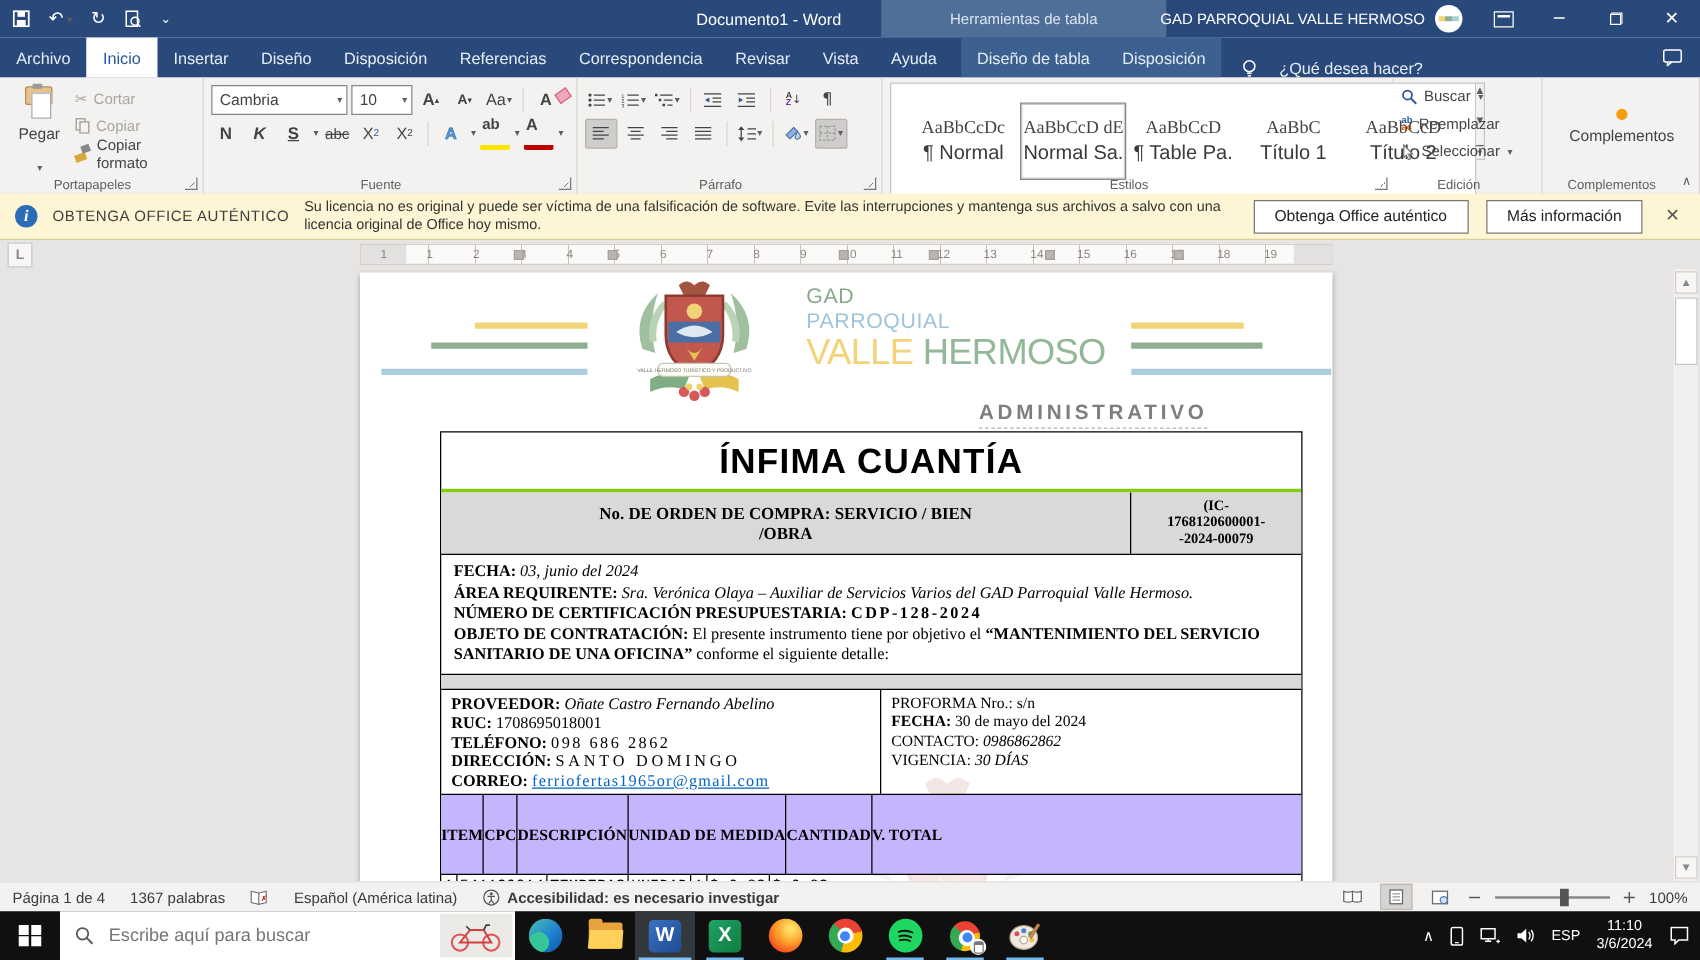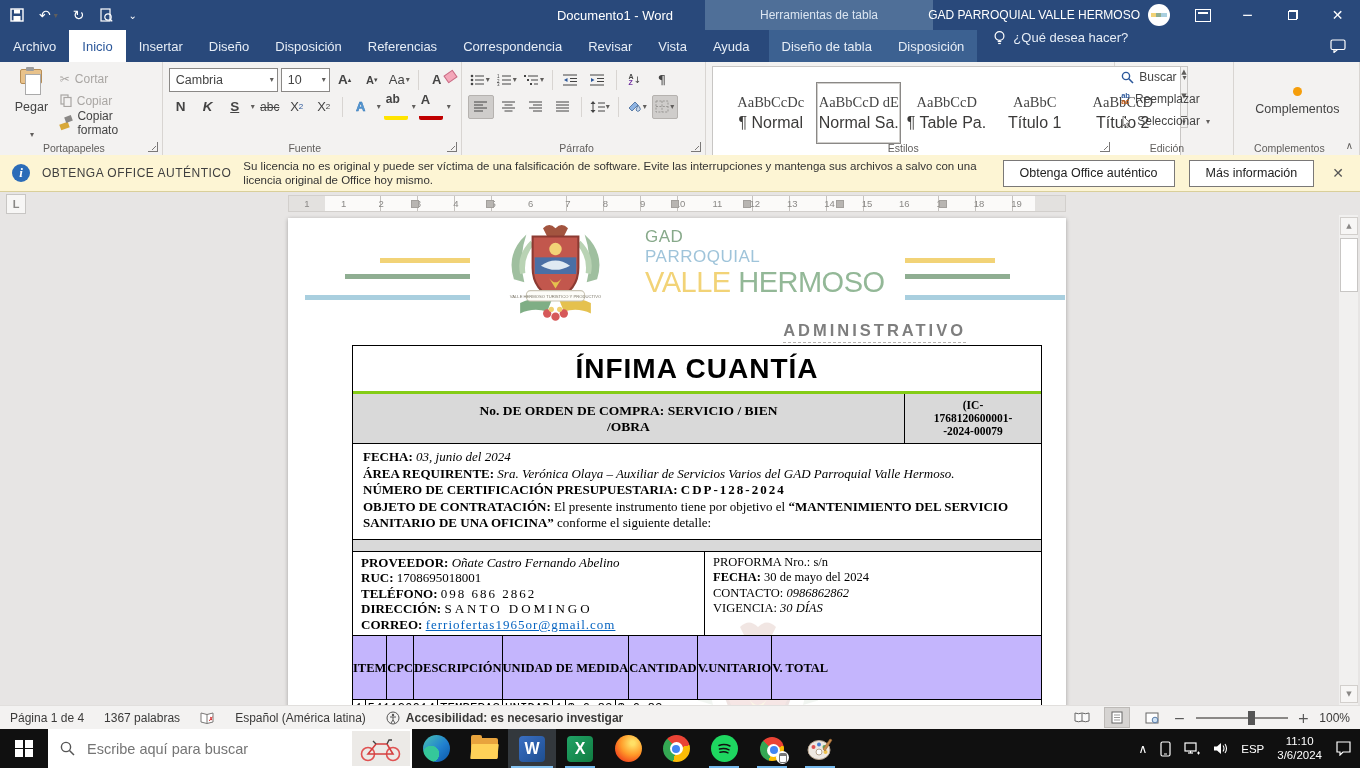--- a/index.html
+++ b/index.html
@@ -25,21 +25,21 @@
   .restore-ic span:nth-child(1){right:0;top:0;}
   .restore-ic span:nth-child(2){left:0;bottom:0;background:#29497b;}
   .ribbonopts-ic{width:14px;height:11px;border:1px solid #fff;position:relative;}
   .ribbonopts-ic::after{content:"";position:absolute;left:2px;top:2px;right:2px;height:2px;background:#fff;}
 
   
   .tabsrow{position:absolute;top:30px;left:0;right:0;height:32px;background:#29497b;display:flex;align-items:stretch;color:#e6edf6;font-size:13px;}
   .tab{padding:0 13px;display:flex;align-items:center;cursor:default;white-space:nowrap;}
   .tab.active{background:#fff;color:#2b579a;}
   .ctx-band-bot{display:flex;background:#3c6191;margin-left:6px;}
-  .tellme{display:flex;align-items:flex-start;gap:7px;margin-left:16px;}
+  .tellme{display:flex;align-items:flex-end;gap:17px;margin-left:16px;}
   .comment-top{margin-left:auto;display:flex;align-items:center;padding-right:14px;}
 
   
   .ribbon{position:absolute;top:62px;left:0;right:0;height:93px;background:#f3f2f1;border-bottom:1px solid #c9c6c3;display:flex;color:#444;}
   .rgroup{position:relative;border-right:1px solid #d8d5d2;padding:4px 4px 16px 6px;}
   .rgroup-label{position:absolute;bottom:1px;left:0;right:14px;text-align:center;font-size:10.5px;color:#605e5c;white-space:nowrap;}
   .launcher{position:absolute;bottom:3px;right:4px;width:9px;height:9px;border-right:1px solid #7a7877;border-bottom:1px solid #7a7877;}
   .launcher::after{content:"";position:absolute;right:1px;bottom:1px;width:4px;height:4px;background:linear-gradient(135deg,transparent 45%,#7a7877 45% 55%,transparent 55%);}
   .rrow{display:flex;align-items:center;gap:3px;height:27px;}
   .rbtn{display:flex;align-items:center;justify-content:center;min-width:20px;height:22px;padding:0 2px;border-radius:2px;font-size:13px;}
@@ -711,21 +711,20 @@
           </div>
         </div>
 
         <div class="t-items-head">
 
         <div>ITEM</div>
             <div>CPC</div>
             <div>DESCRIPCIÓN</div>
             <div>UNIDAD DE MEDIDA</div>
             <div>CANTIDAD</div>
-            <div>V.UNITARIO</div>
             <div>V. TOTAL</div>
           </div>
         <div class="t-items-row">
 
         <div>1</div>
             <div>541120014</div>
             <div>TEMPERAS</div>
             <div>UNIDAD</div>
             <div>1</div>
             <div>$ 6,83</div>

